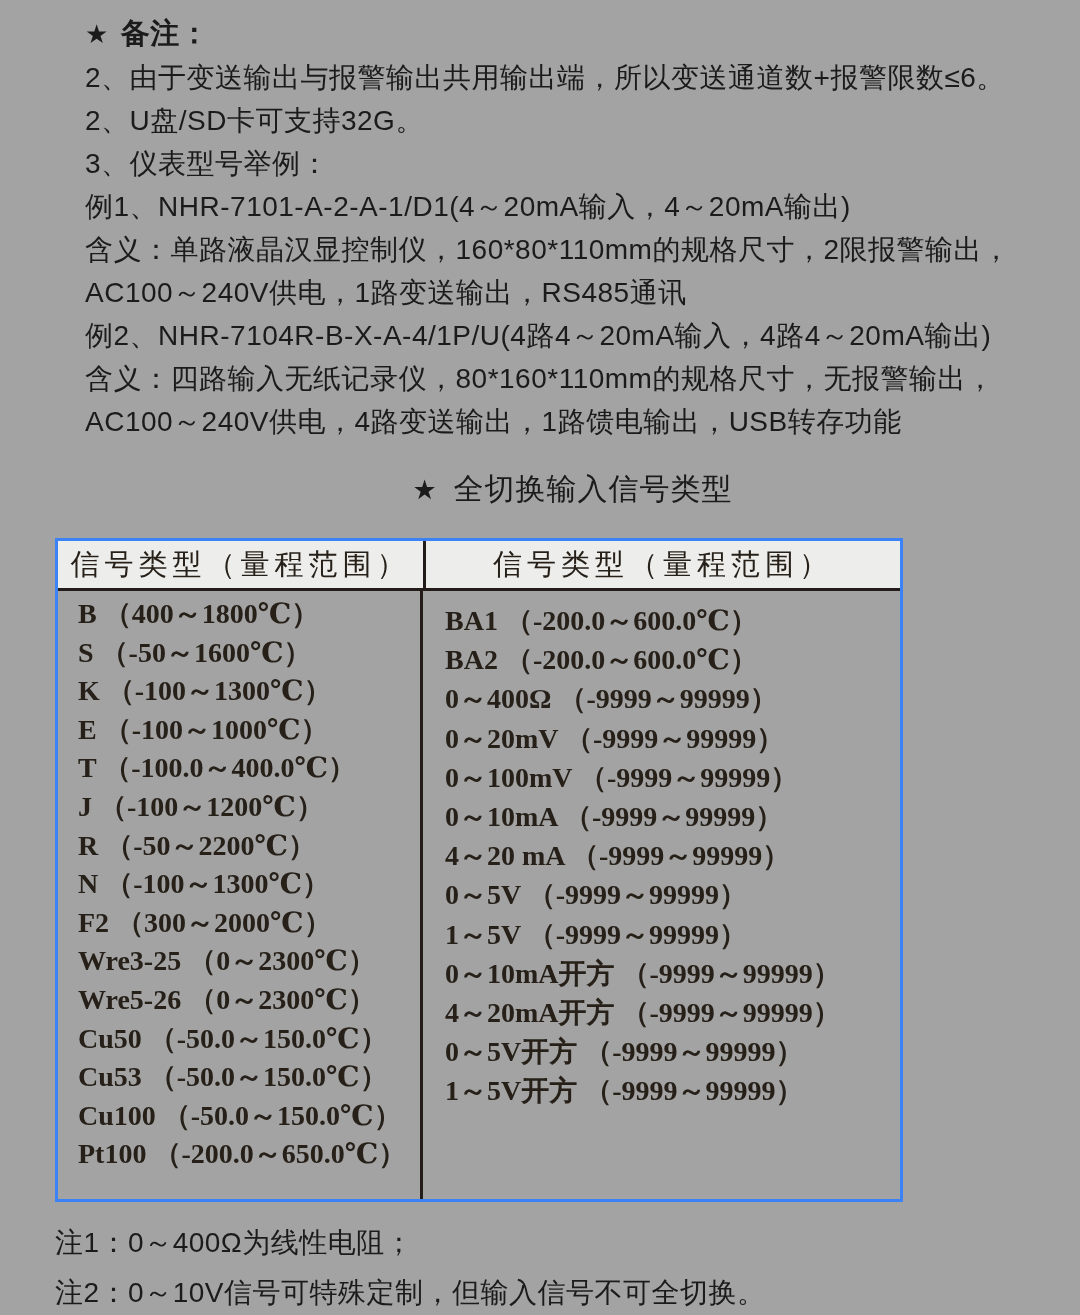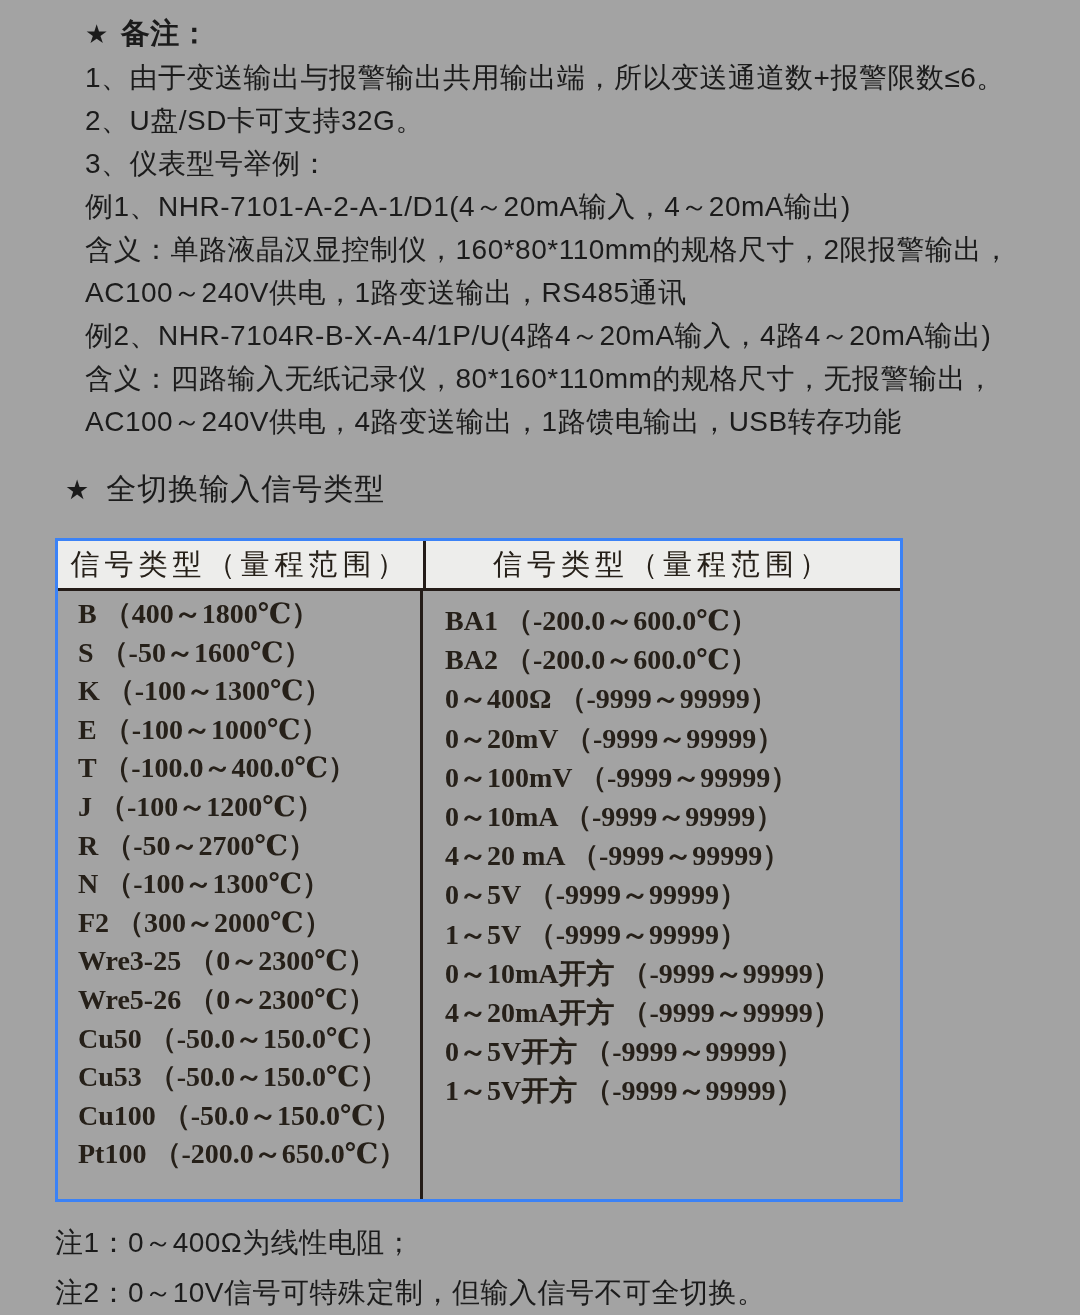--- a/index.html
+++ b/index.html
@@ -35,20 +35,21 @@
   }
   .note-line {
     white-space: nowrap;
   }
   
   .section-heading {
     margin: 26px 0 0 65px;
     font-size: 30px;
     line-height: 40px;
     letter-spacing: 1px;
+    text-align: center;
   }
   .section-heading .star {
     font-size: 27px;
     margin-right: 16px;
   }
   
   .signal-table {
     margin: 28px 0 0 55px;
     width: 842px;
     border: 3px solid #3b82f6;
@@ -107,21 +108,21 @@
 </style>
 </head>
 <body>
 
 <div class="page">
 
   <div class="notes-block">
     <div class="notes-heading">
       <span class="star">★</span><span>备注：</span>
     </div>
-    <div class="note-line">1、由于变送输出与报警输出共用输出端，所以变送通道数+报警限数≤6。</div>
+    <div class="note-line">2、由于变送输出与报警输出共用输出端，所以变送通道数+报警限数≤6。</div>
     <div class="note-line">2、U盘/SD卡可支持32G。</div>
     <div class="note-line">3、仪表型号举例：</div>
     <div class="note-line">例1、NHR-7101-A-2-A-1/D1(4～20mA输入，4～20mA输出)</div>
     <div class="note-line">含义：单路液晶汉显控制仪，160*80*110mm的规格尺寸，2限报警输出，</div>
     <div class="note-line">AC100～240V供电，1路变送输出，RS485通讯</div>
     <div class="note-line">例2、NHR-7104R-B-X-A-4/1P/U(4路4～20mA输入，4路4～20mA输出)</div>
     <div class="note-line">含义：四路输入无纸记录仪，80*160*110mm的规格尺寸，无报警输出，</div>
     <div class="note-line">AC100～240V供电，4路变送输出，1路馈电输出，USB转存功能</div>
   </div>
 
@@ -135,21 +136,21 @@
       <div class="th right-col">信号类型（量程范围）</div>
     </div>
     <div class="tbody">
       <div class="tcell left-col">
         <div class="sig-row">B （400～1800℃）</div>
         <div class="sig-row">S （-50～1600℃）</div>
         <div class="sig-row">K （-100～1300℃）</div>
         <div class="sig-row">E （-100～1000℃）</div>
         <div class="sig-row">T （-100.0～400.0℃）</div>
         <div class="sig-row">J （-100～1200℃）</div>
-        <div class="sig-row">R （-50～2700℃）</div>
+        <div class="sig-row">R （-50～2200℃）</div>
         <div class="sig-row">N （-100～1300℃）</div>
         <div class="sig-row">F2 （300～2000℃）</div>
         <div class="sig-row">Wre3-25 （0～2300℃）</div>
         <div class="sig-row">Wre5-26 （0～2300℃）</div>
         <div class="sig-row">Cu50 （-50.0～150.0℃）</div>
         <div class="sig-row">Cu53 （-50.0～150.0℃）</div>
         <div class="sig-row">Cu100 （-50.0～150.0℃）</div>
         <div class="sig-row">Pt100 （-200.0～650.0℃）</div>
       </div>
       <div class="tcell right-col">

